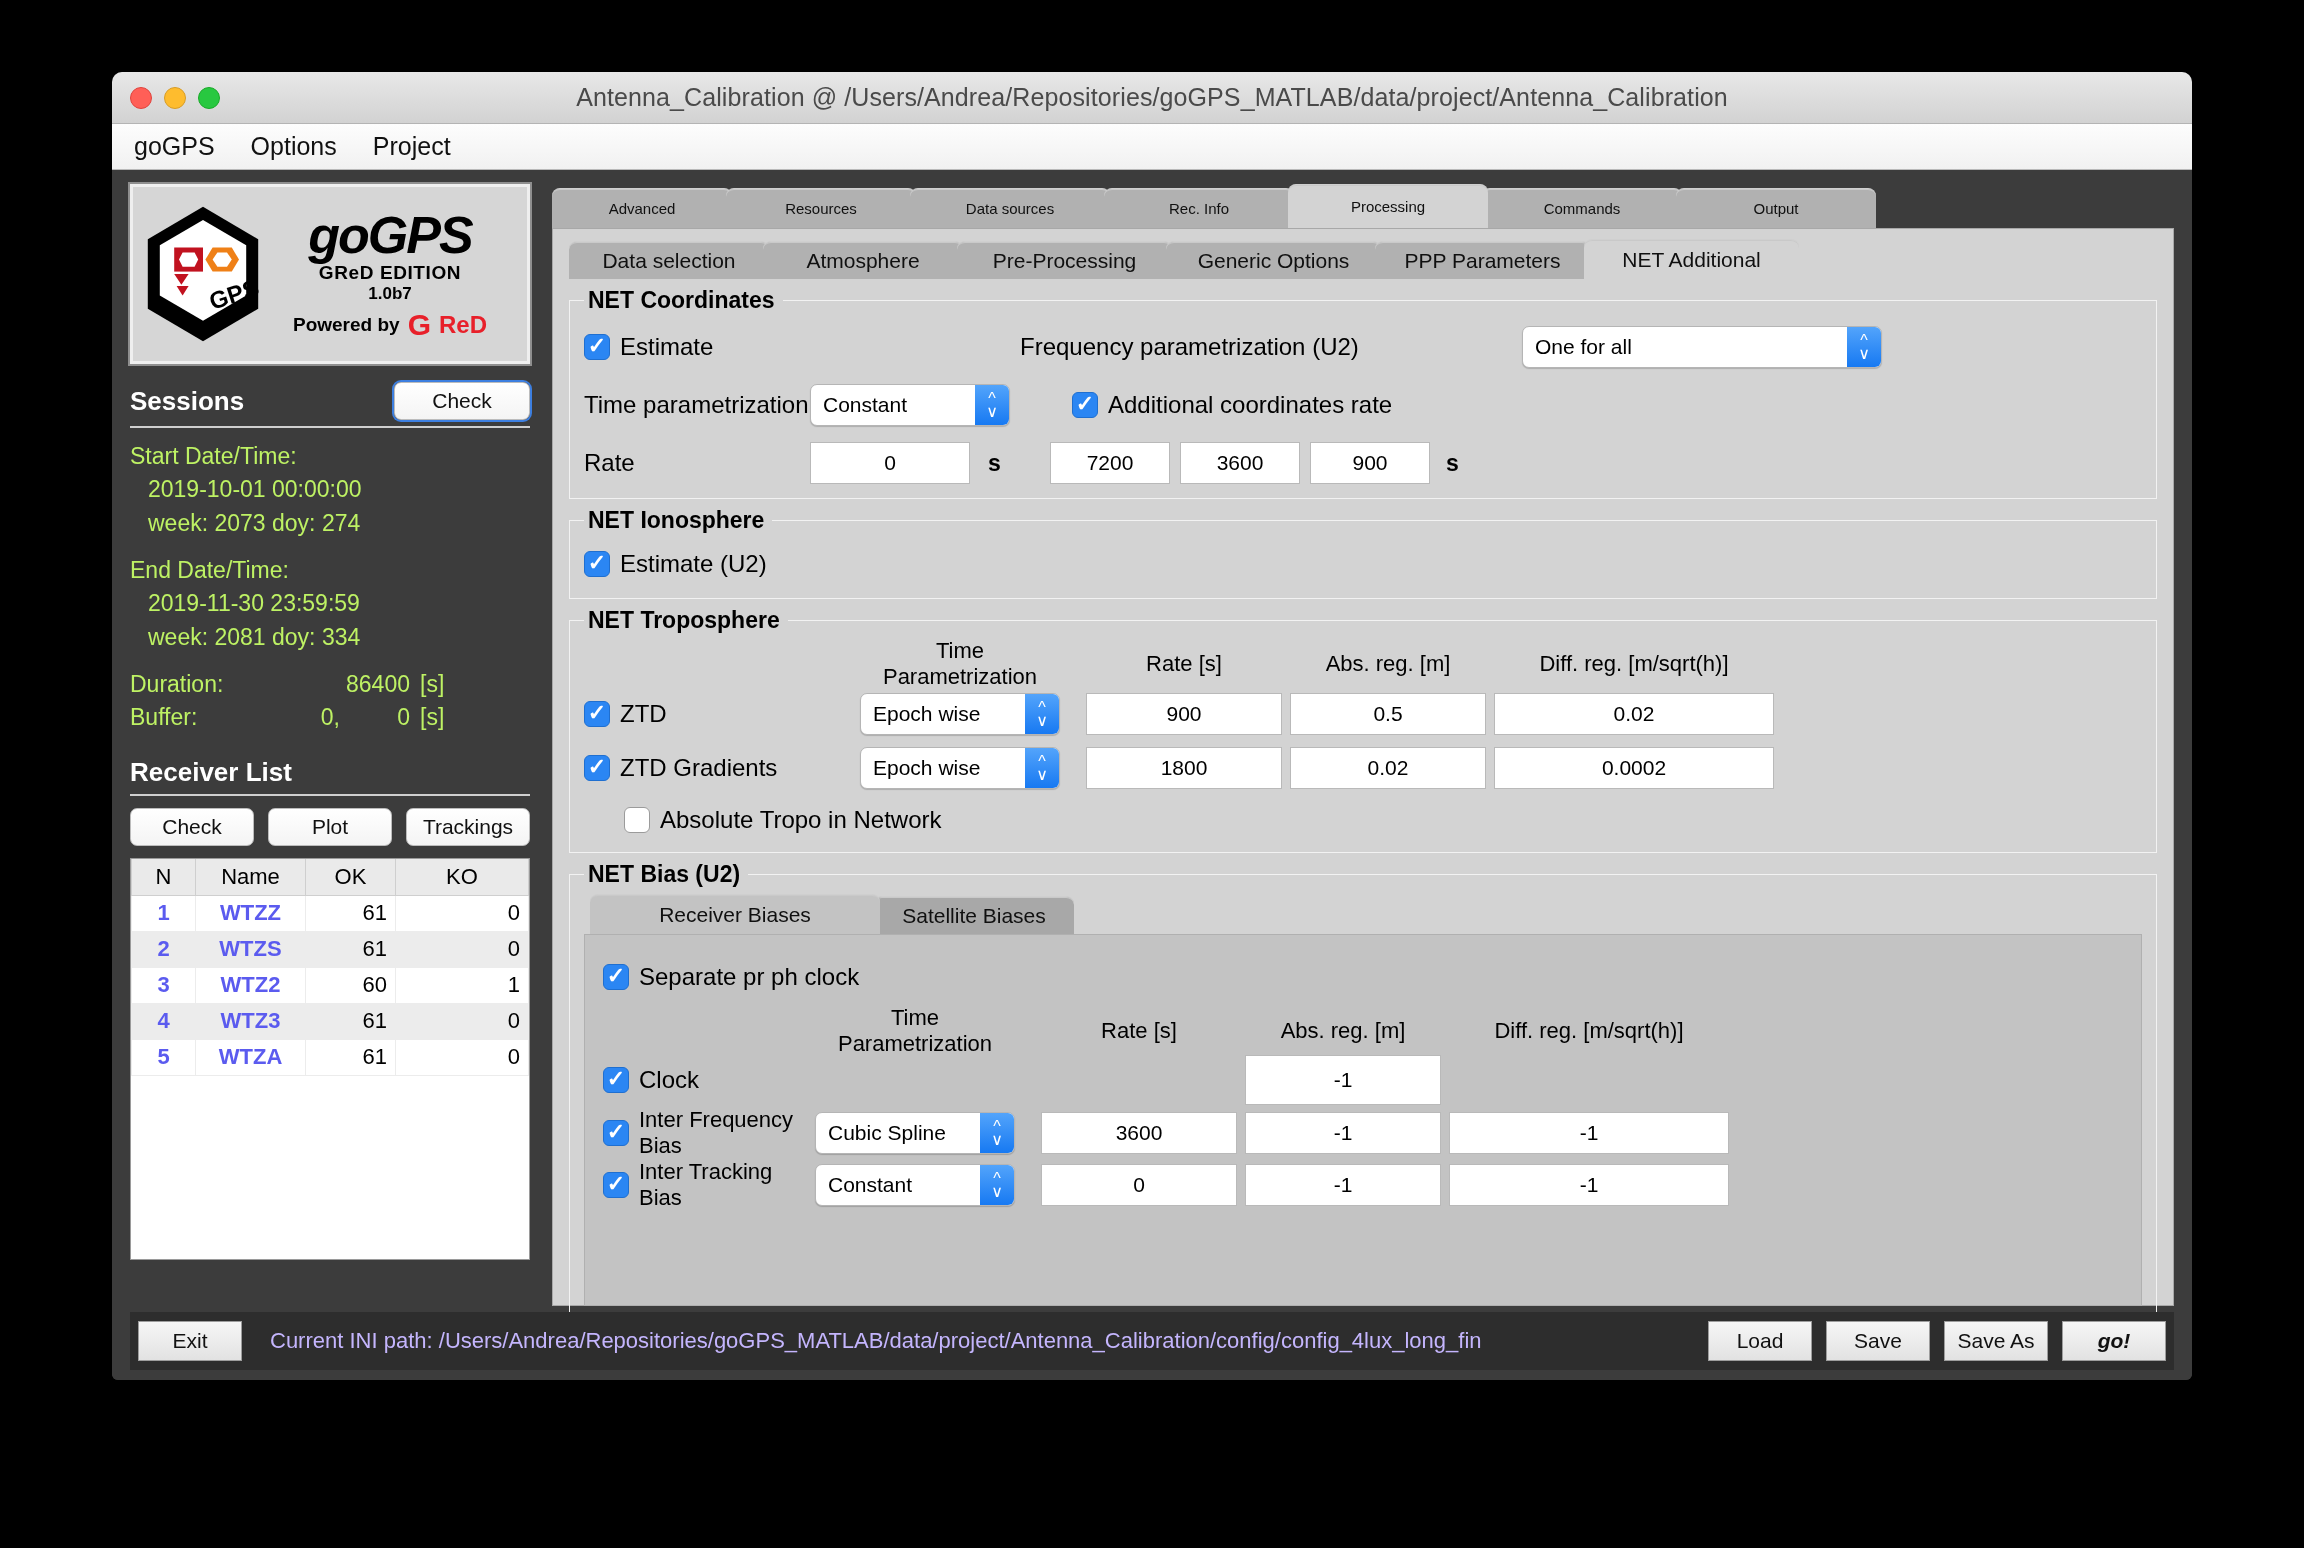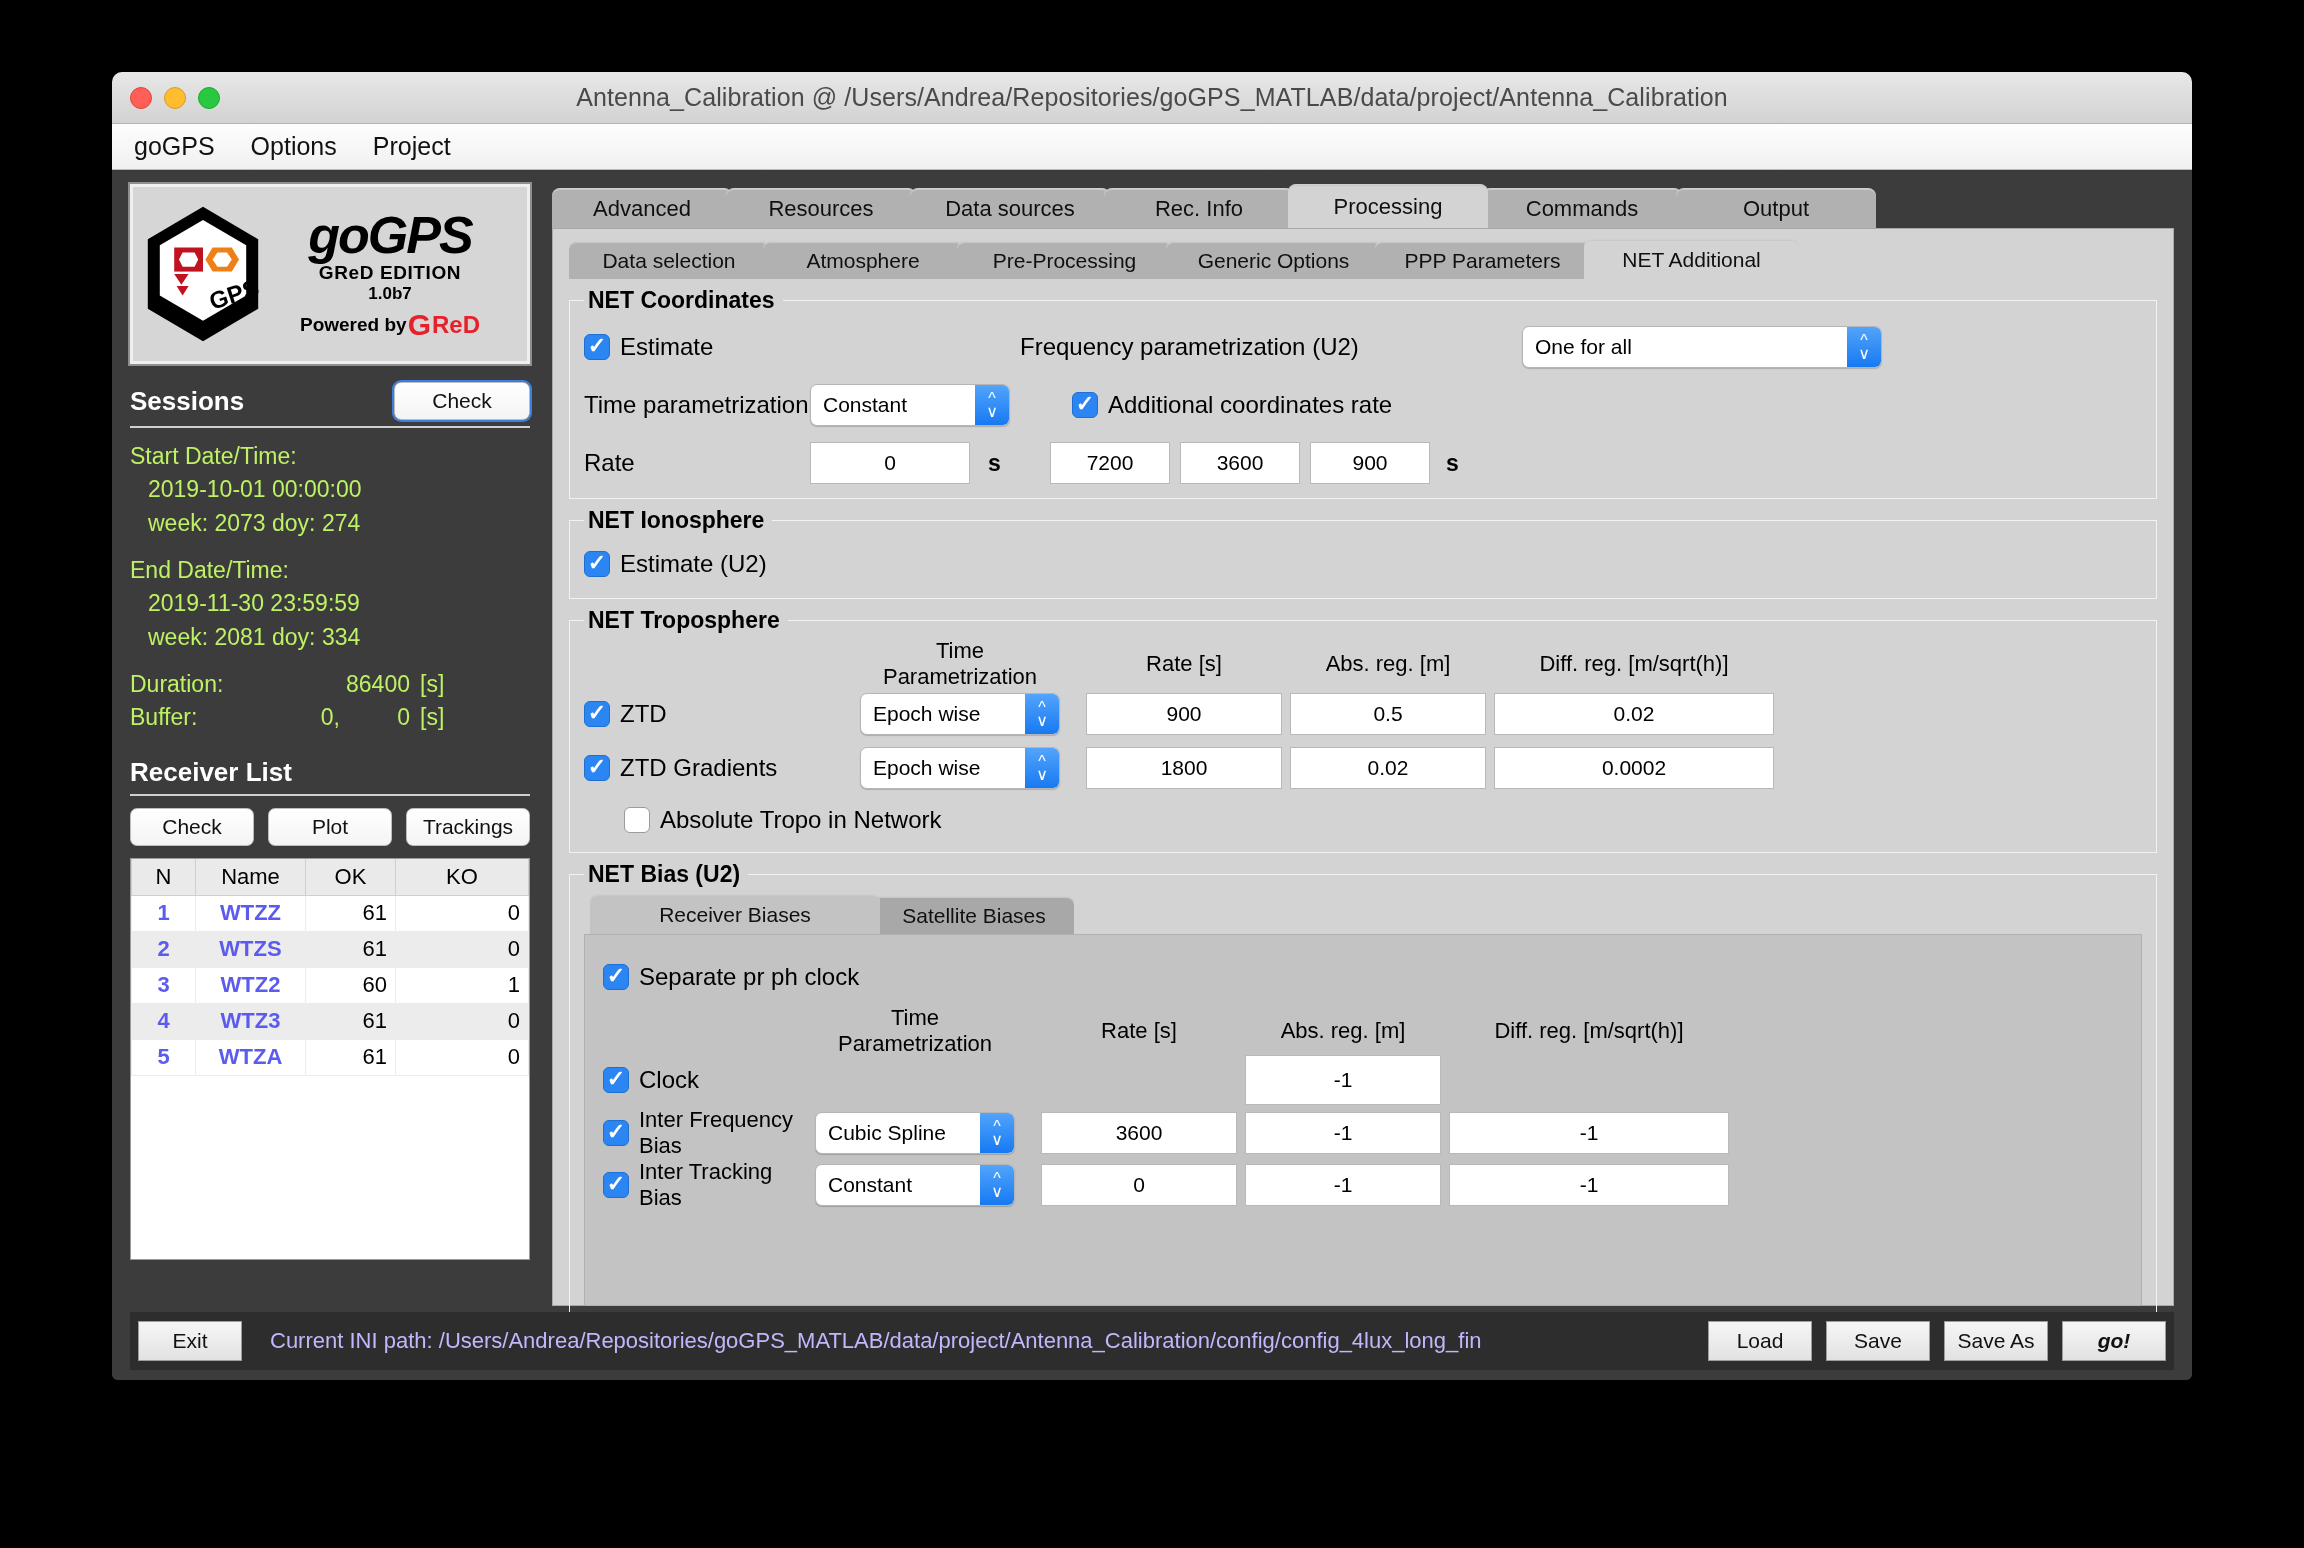--- a/index.html
+++ b/index.html
@@ -76,21 +76,21 @@
   #logo-mark { width: 120px; height: 140px; flex: none; }
   #logo-text { flex: 1; text-align: center; line-height: 1; }
   #logo-title {
     font-size: 52px; font-weight: bold; font-style: italic;
     letter-spacing: -2px; color: #000;
   }
   #logo-sub { font-size: 19px; font-weight: bold; letter-spacing: .6px; margin-top: 2px; }
   #logo-ver { font-size: 17px; font-weight: bold; margin-top: 3px; }
   #logo-powered {
     margin-top: 8px; font-size: 19px; font-weight: bold;
-    display: flex; align-items: center; justify-content: center; gap: 1px;
+    display: flex; align-items: center; justify-content: center; gap: 8px;
   }
   .gred-g { color: #e8202a; font-size: 30px; font-weight: bold; font-family: "Liberation Sans", sans-serif; }
   .gred-red { color: #e8202a; font-size: 24px; font-weight: bold; }
 
   .sec-head {
     display: flex; align-items: center; justify-content: space-between;
     margin-top: 18px;
   }
   .sec-title { color: #fff; font-size: 26px; font-weight: bold; }
   .sec-rule { border: 0; border-top: 2px solid #cfcfcf; margin: 6px 0 0 0; }
@@ -140,21 +140,21 @@
     left: 440px; top: 14px; right: 18px;
     height: 1122px;
   }
 
   
   .tabrow { position: relative; display: flex; align-items: flex-end; height: 44px; }
   .tab {
     position: relative;
     background: #b1b1b1;
     color: #101010;
-    font-size: 22px;
+    font-size: 15px;
     height: 40px;
     line-height: 40px;
     padding: 0 26px;
     text-align: center;
     border-radius: 8px 8px 0 0;
     margin-right: -6px;
     cursor: default;
     box-shadow: inset 0 1px 0 #c9c9c9;
     border-top: 1px solid #cfcfcf;
   }

